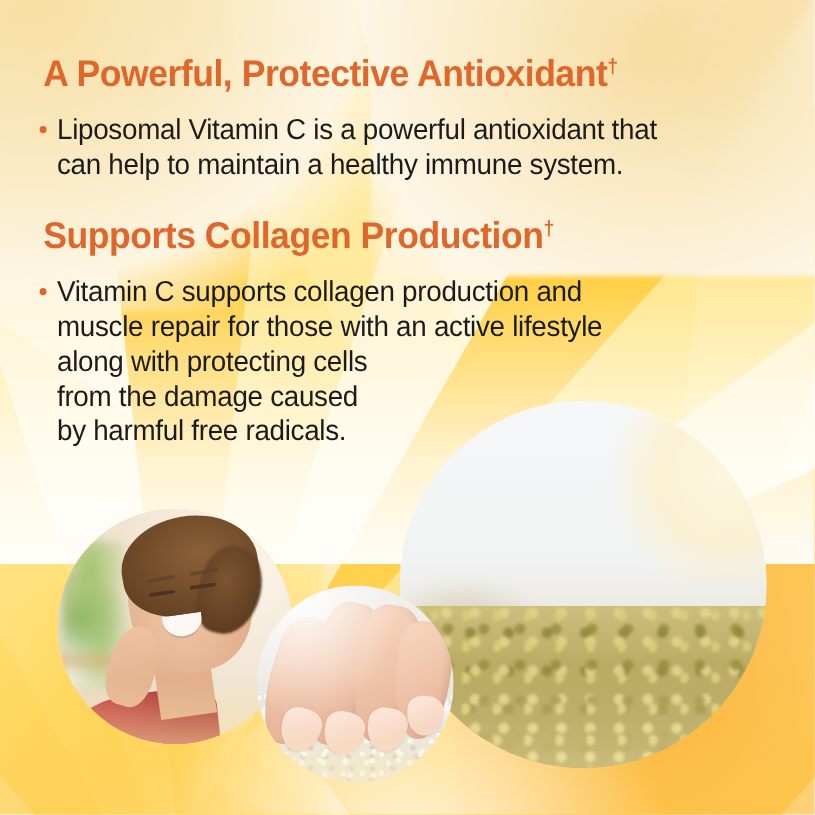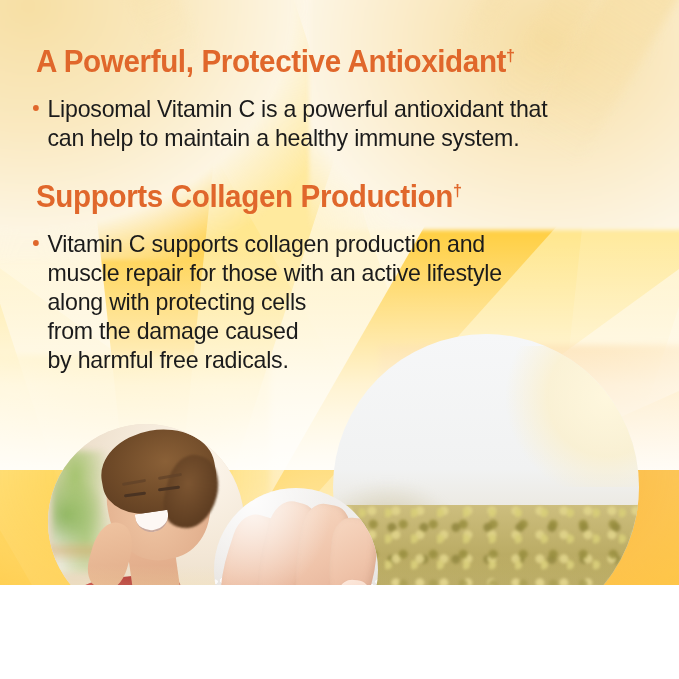--- a/index.html
+++ b/index.html
@@ -7,21 +7,21 @@
     padding: 0;
     background: #ffffff;
   }
   body {
     font-family: "Liberation Sans", sans-serif;
   }
 
   #canvas {
     position: relative;
     width: 679px;
-    height: 585px;
+    height: 679px;
     overflow: hidden;
     background: #ffffff;
   }
 
   
   .bg-base {
     position: absolute;
     inset: 0;
     background: #ffffff;
   }

